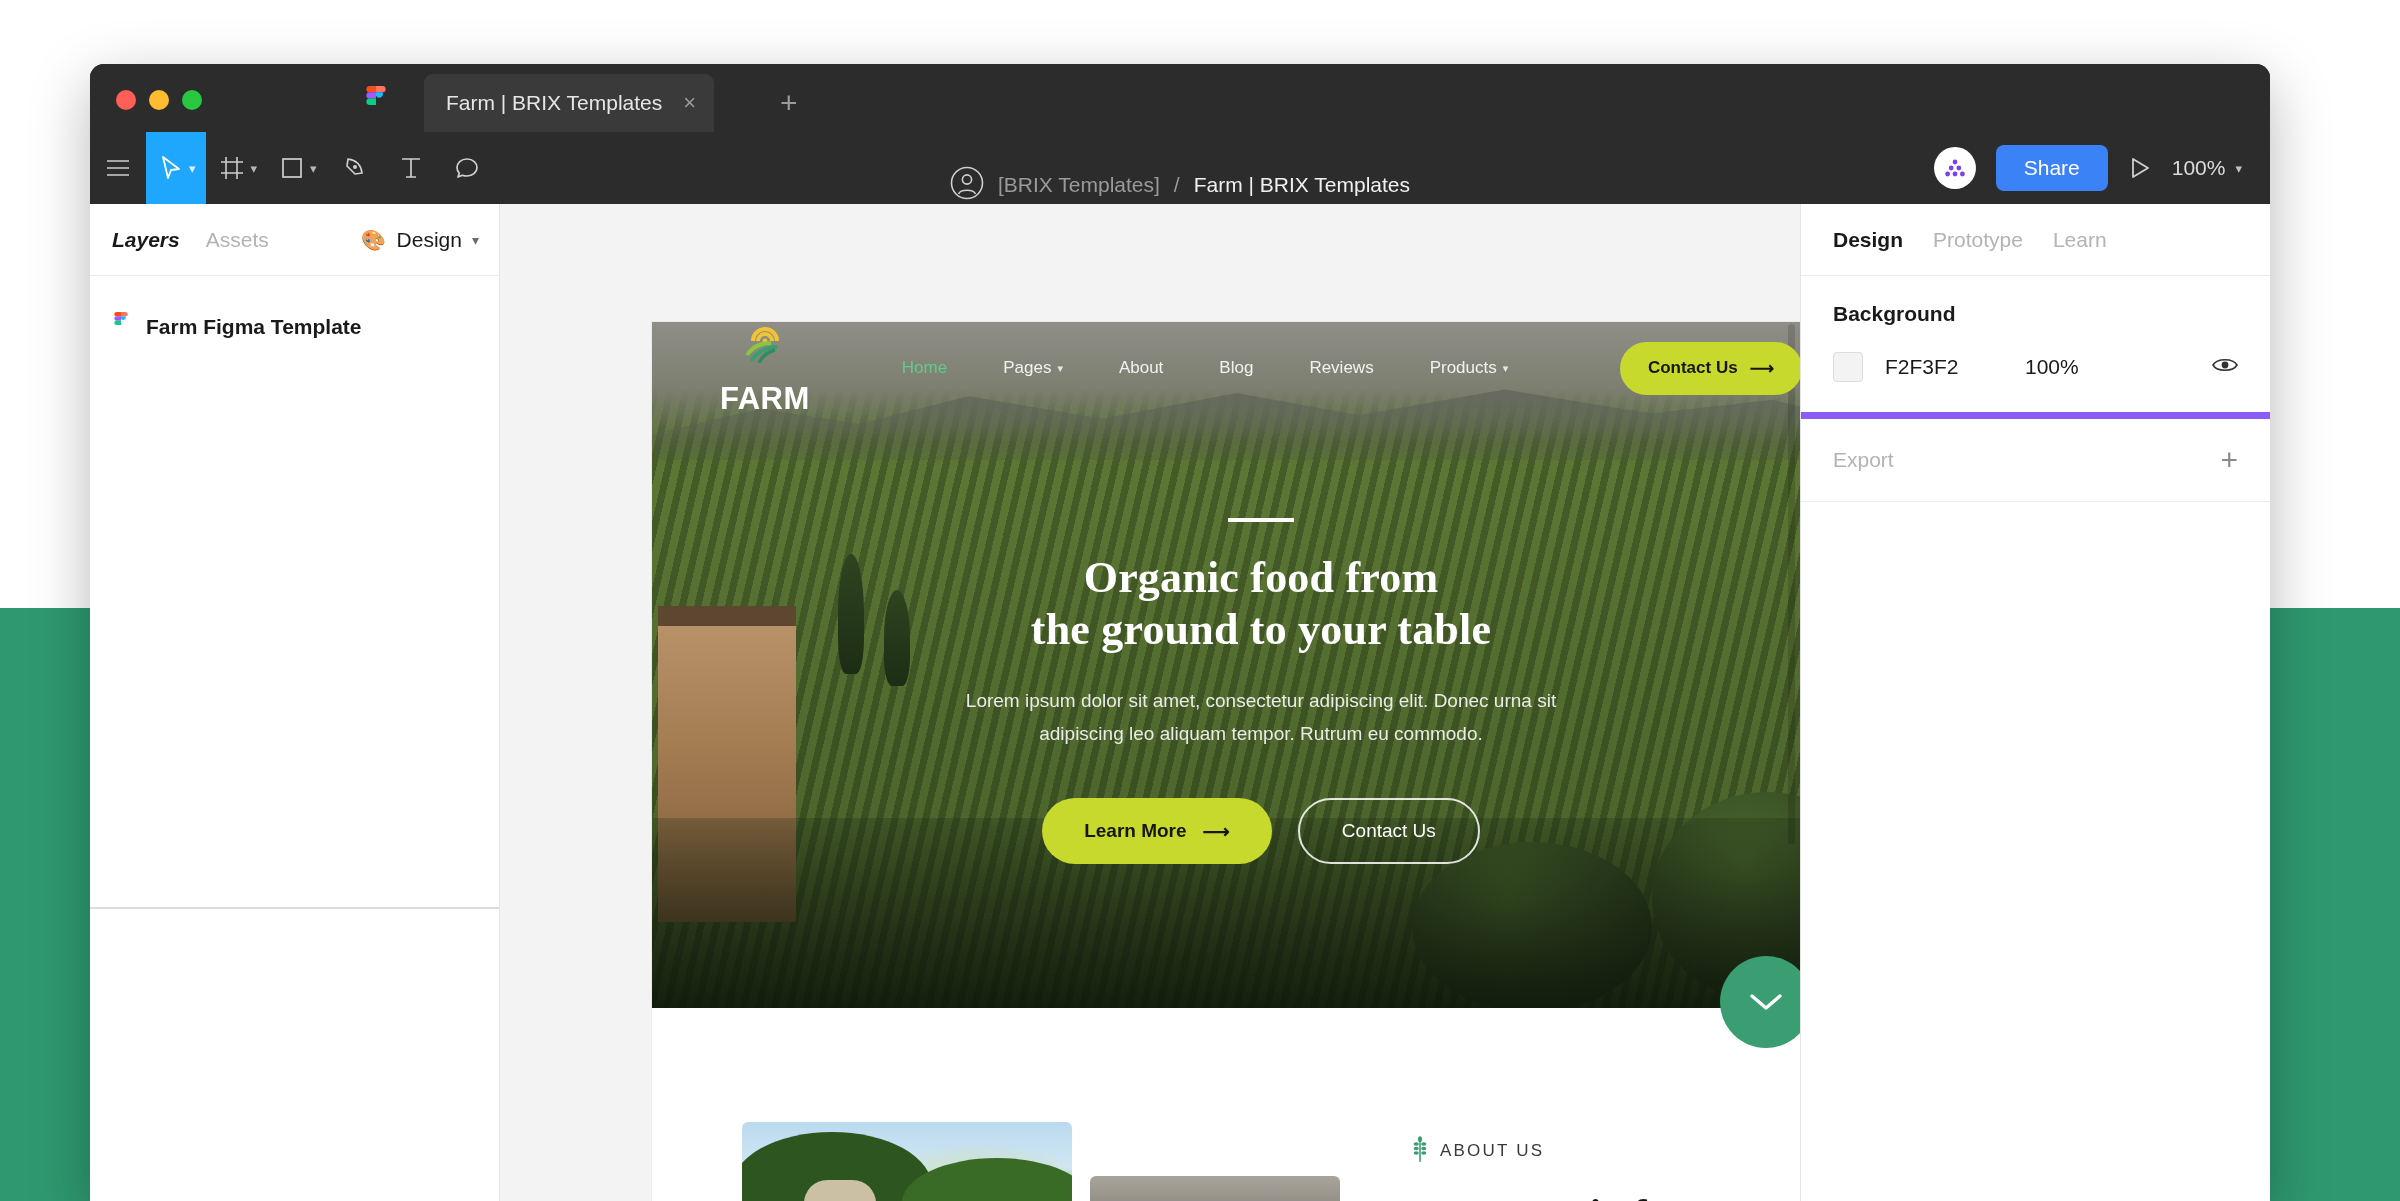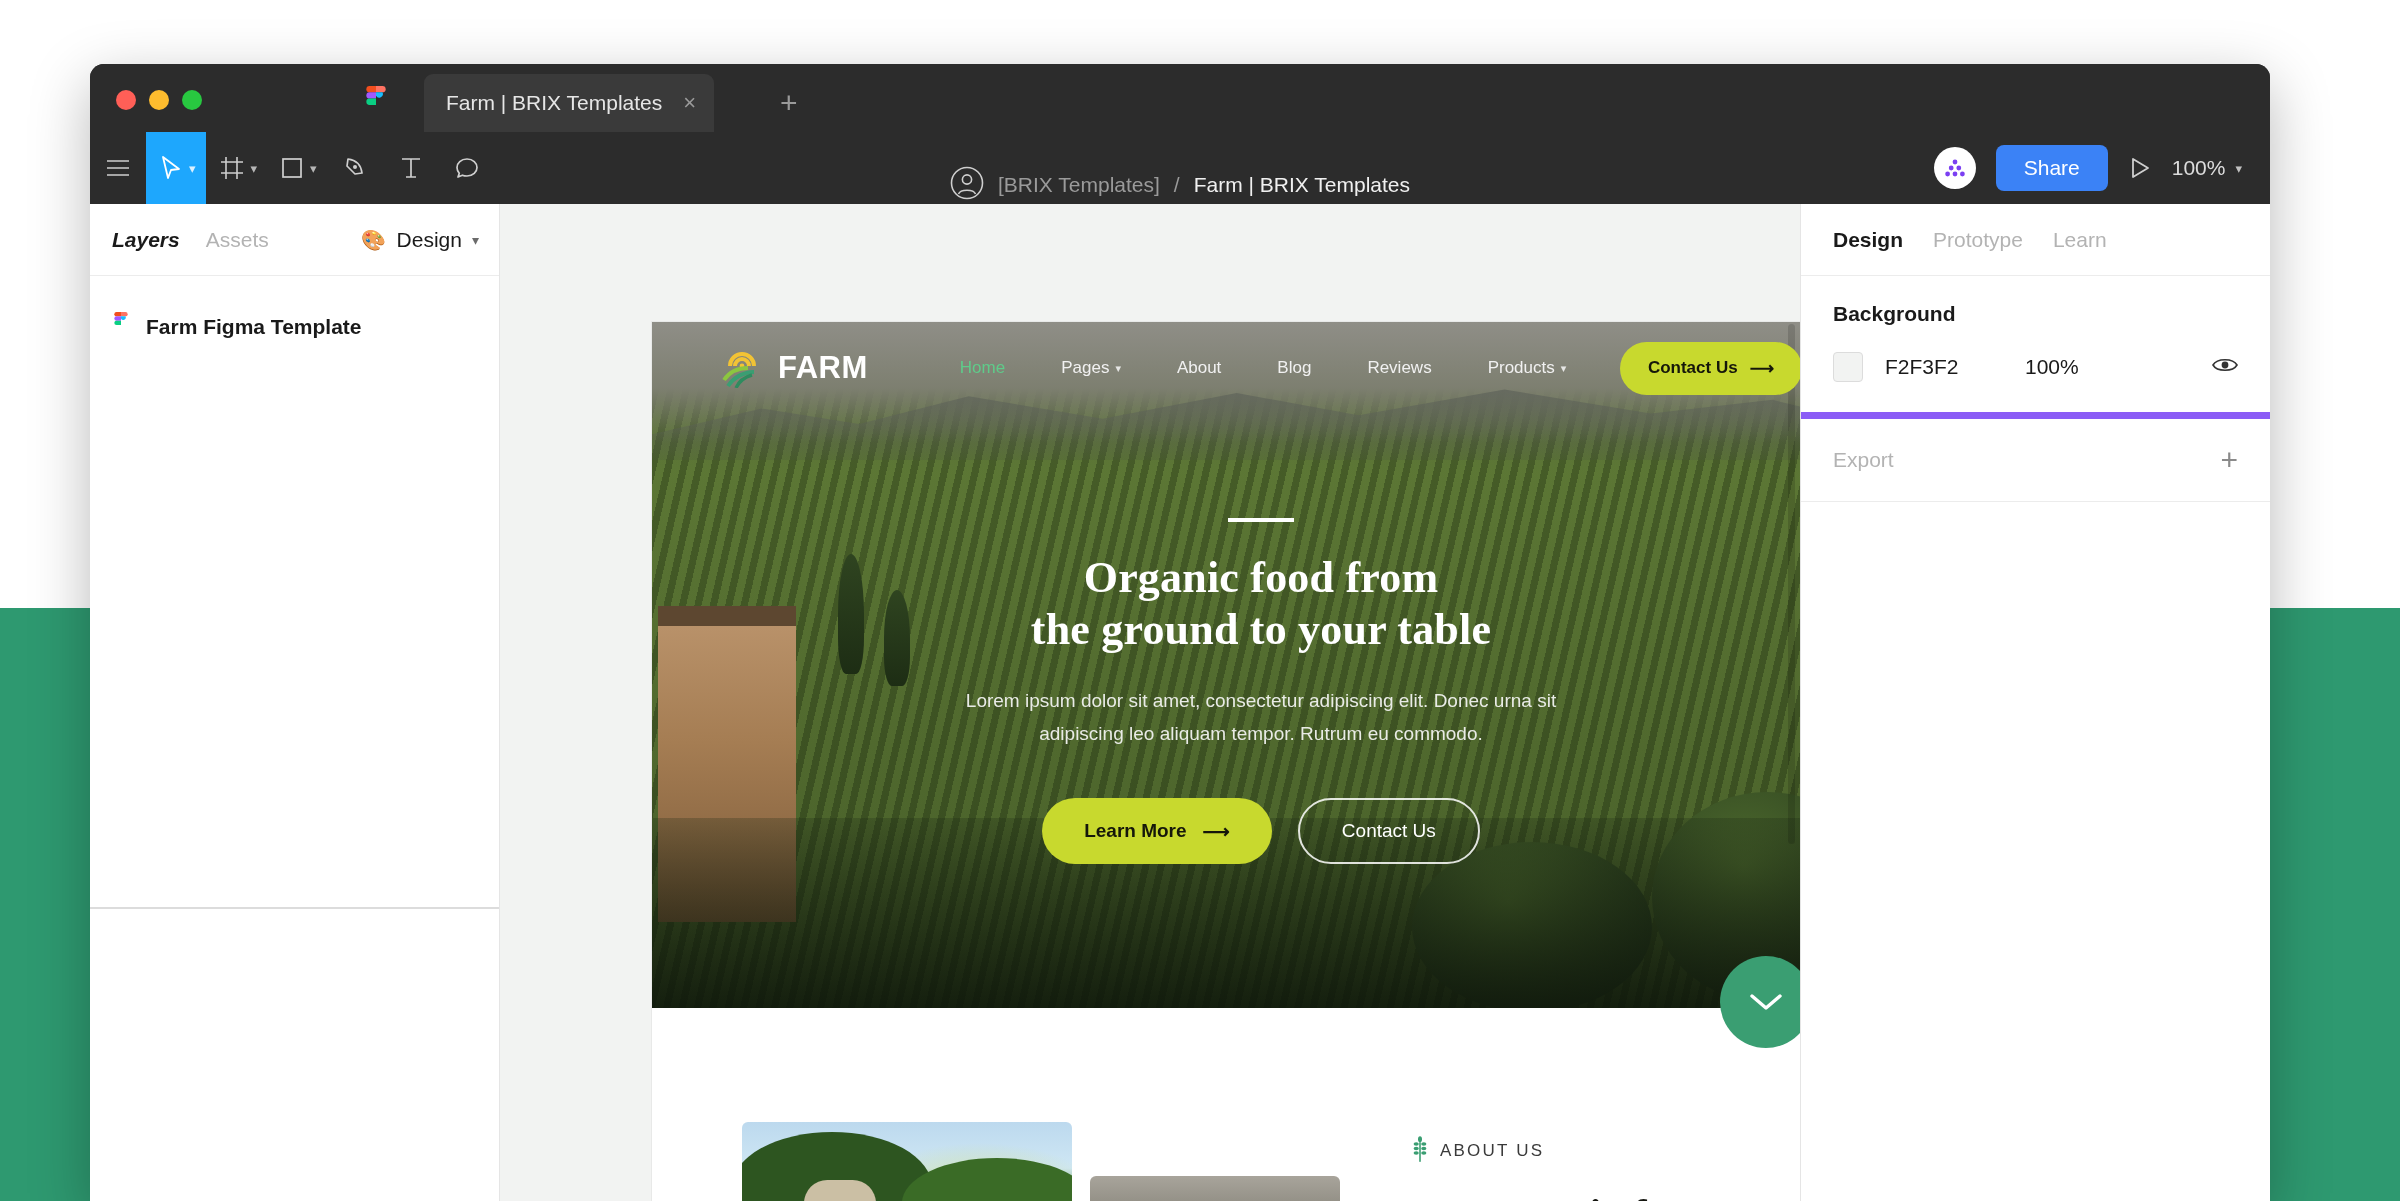--- a/index.html
+++ b/index.html
@@ -198,21 +198,21 @@
   #hero .darkfield {
     position: absolute; left: 0; right: 0; bottom: 0; height: 190px;
     background: linear-gradient(180deg, rgba(25,38,18,.25), rgba(12,20,10,.85));
   }
 
   
   #site-nav {
     position: absolute; left: 0; right: 0; top: 0; height: 92px;
     display: flex; align-items: center; padding: 0 68px; z-index: 5;
   }
-  #site-logo { display: flex; align-items: center; gap: 14px; }
+  #site-logo { display: flex; align-items: center; gap: 14px; flex-direction: column; }
   #site-logo .logo-text { color: #fff; font-size: 31px; font-weight: bold;
                           letter-spacing: .5px; }
   #site-links { display: flex; align-items: center; gap: 56px; margin-left: 92px; }
   .site-link { color: #f1f1f1; font-size: 17px; cursor: pointer;
                display: flex; align-items: center; gap: 6px; }
   .site-link.active { color: #5FCB8A; }
   .site-link .lcaret { font-size: 11px; opacity: .9; }
   #nav-cta {
     margin-left: auto; background: #C8D92E; color: #15170a;
     font-size: 17px; font-weight: bold; border: none; font-family: inherit;

